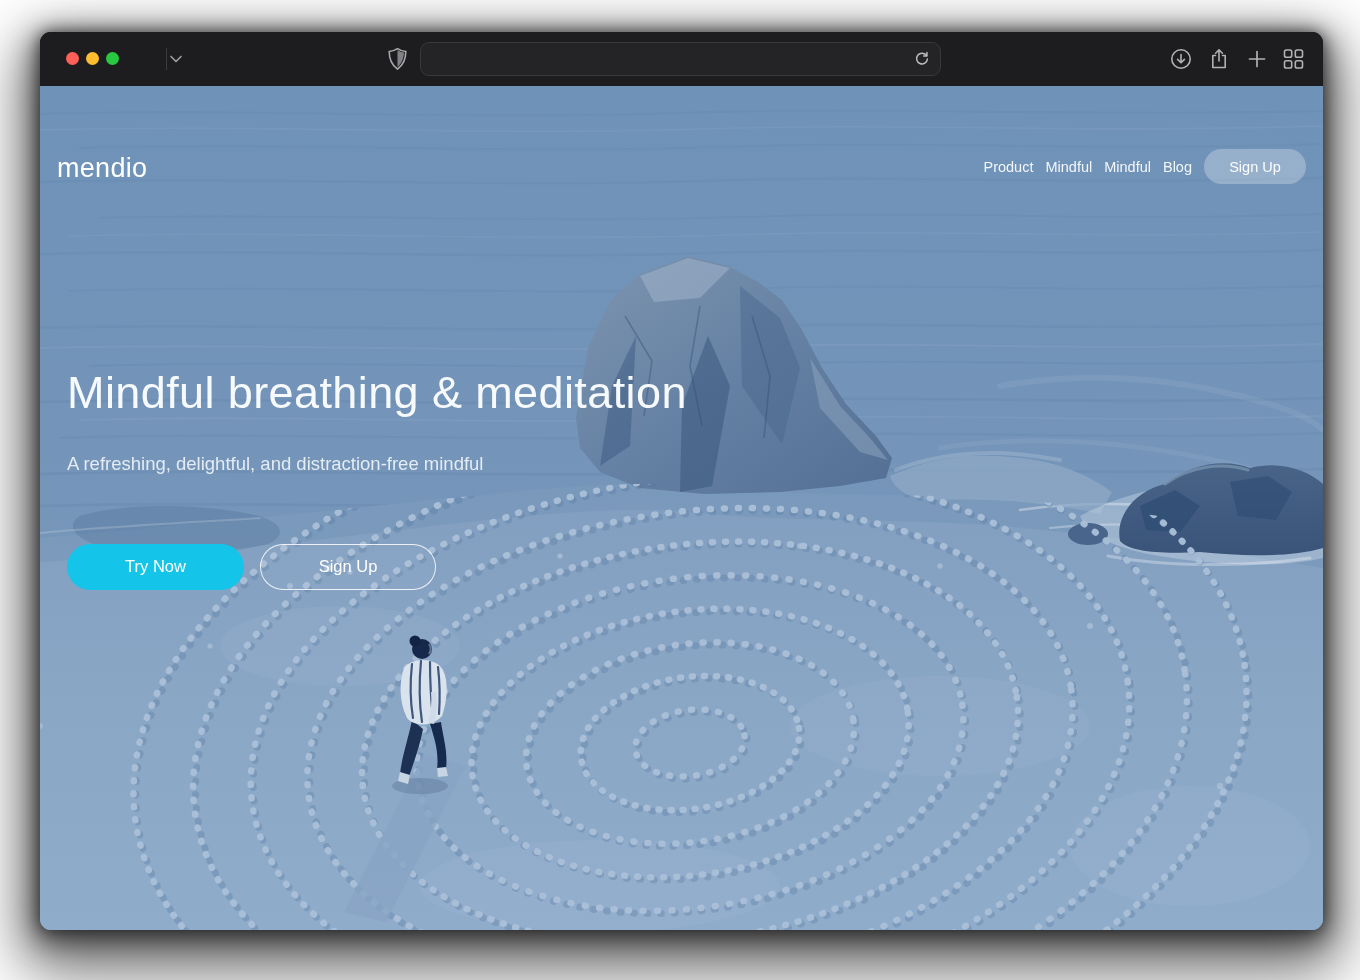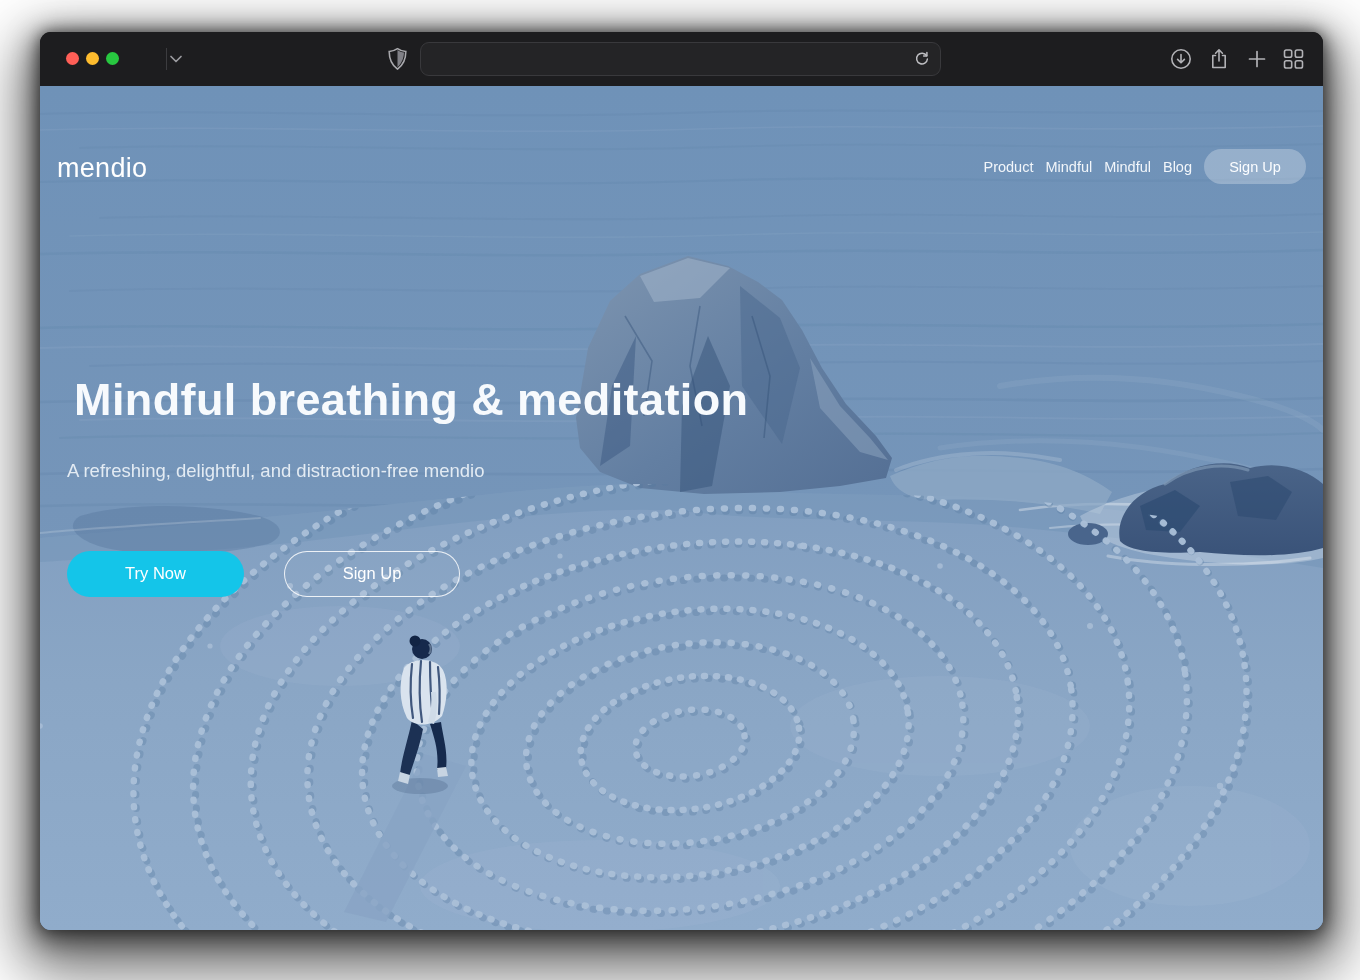--- a/index.html
+++ b/index.html
@@ -44,27 +44,27 @@
   .logo{color:#ffffff;font-size:27px;font-weight:400;letter-spacing:.3px;}
   .nav{margin-left:auto;display:flex;align-items:center;gap:12px;}
   .nav a{color:#f2f6fa;font-size:14.5px;text-decoration:none;font-weight:400;}
   .nav-pill{
     display:inline-flex;align-items:center;justify-content:center;
     min-width:102px;height:35px;border-radius:18px;background:rgba(255,255,255,.27);
     color:#fbfdff;font-size:14.5px;cursor:pointer;
   }
   .hero{position:absolute;left:27px;top:281px;width:760px;z-index:5;}
   .hero h1{
-    margin:7px;color:#f7fafd;font-size:45px;font-weight:700;letter-spacing:.4px;line-height:1.15;
+    margin:0;color:#f7fafd;font-size:45px;font-weight:400;letter-spacing:.4px;line-height:1.15;
   }
   .hero p{
     margin:30px 0 0 0;color:#e3ebf3;font-size:18.5px;line-height:29px;font-weight:400;
   }
   .hero p span{display:block;}
-  .cta-row{display:flex;gap:40px;margin-top:66px;}
+  .cta-row{display:flex;gap:16px;margin-top:66px;}
   .btn{
     height:46px;border-radius:23px;border:none;display:inline-flex;align-items:center;justify-content:center;
     font-size:16.5px;font-family:inherit;cursor:pointer;
   }
   .btn-primary{width:177px;background:#14c5e9;color:#ffffff;}
   .btn-secondary{width:176px;background:rgba(255,255,255,.04);border:1.5px solid rgba(255,255,255,.85);color:#ffffff;box-sizing:border-box;}
 </style>
 </head>
 <body>
 
@@ -301,21 +301,21 @@
         <a href="#">Mindful</a>
         <a href="#">Mindful</a>
         <a href="#">Blog</a>
         <span class="nav-pill">Sign Up</span>
       </nav>
     </div>
 
     <div class="hero">
       <h1>Mindful breathing &amp; meditation</h1>
       <p>
-        <span>A refreshing, delightful, and distraction-free mendio</span>
+        <span>A refreshing, delightful, and distraction-free mindful</span>
       </p>
       <div class="cta-row">
         <button class="btn btn-primary">Try Now</button>
         <button class="btn btn-secondary">Sign Up</button>
       </div>
     </div>
 
   </div>
 </div>
 

